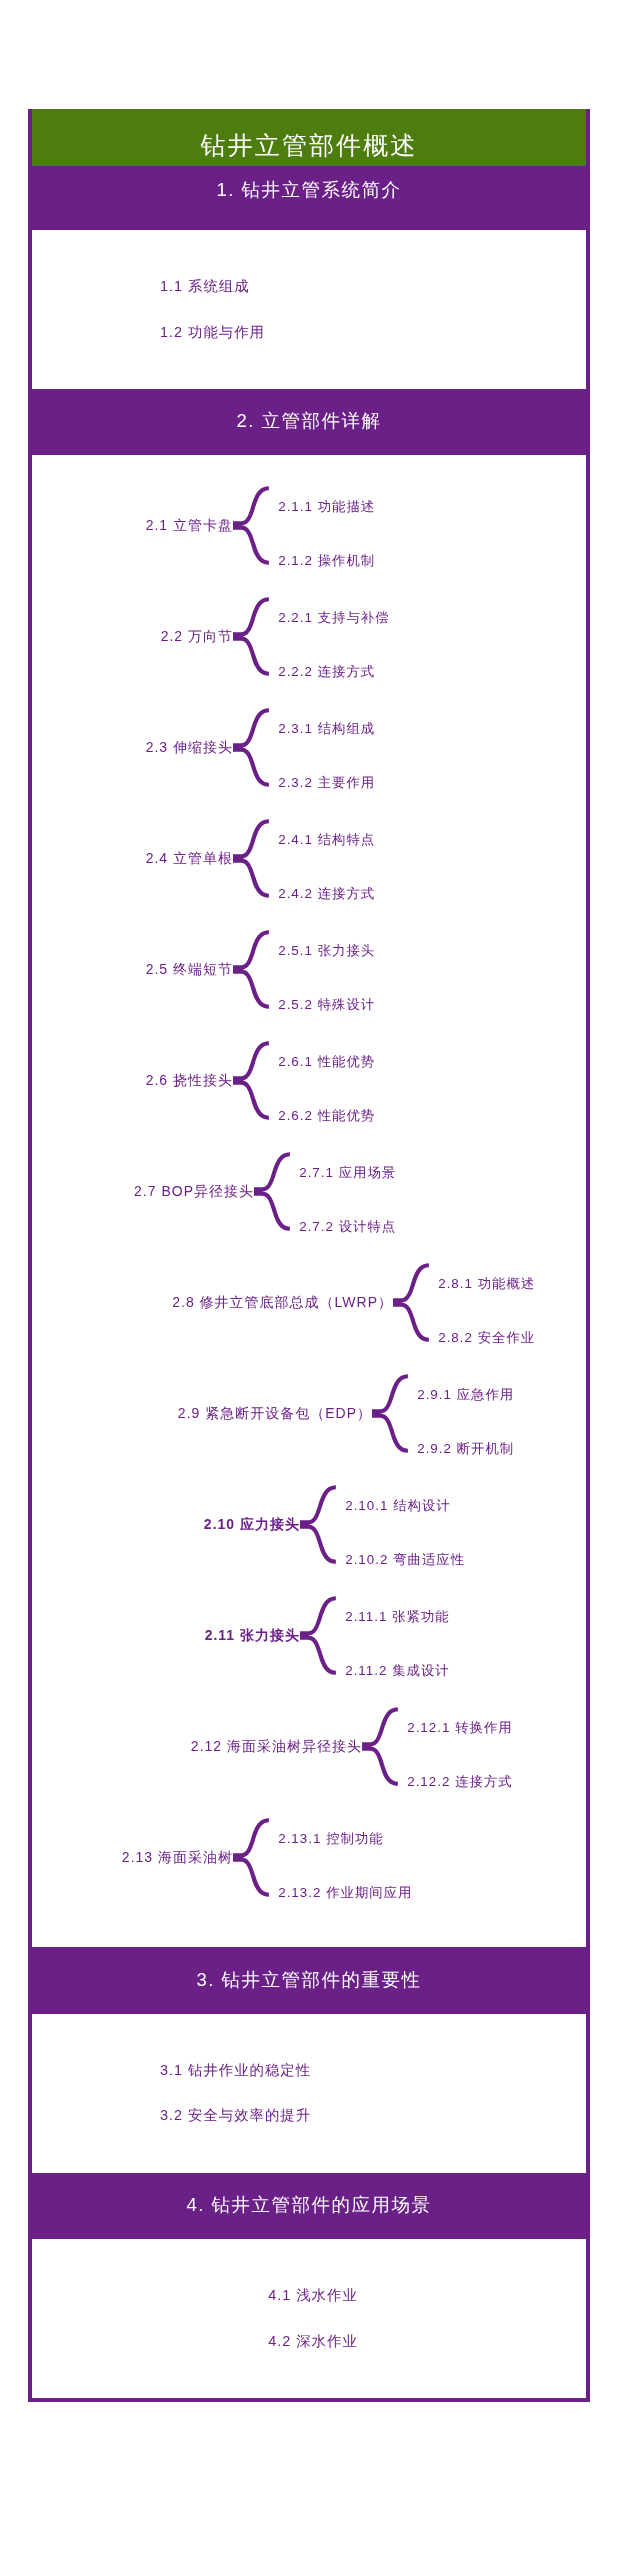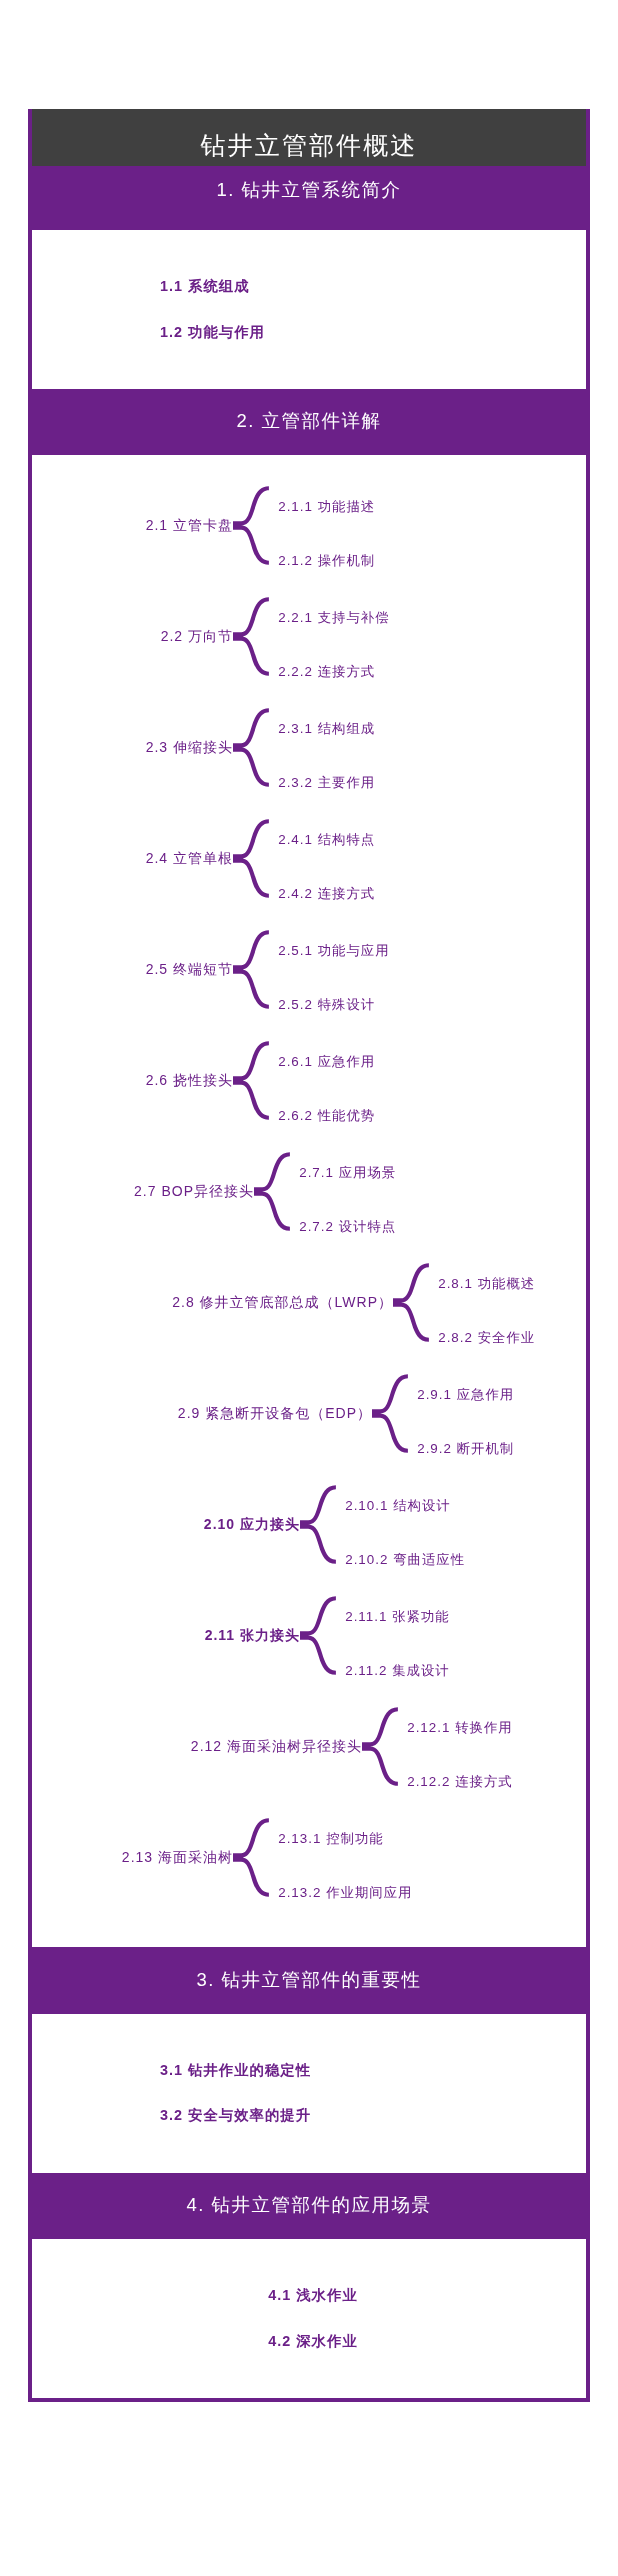--- a/index.html
+++ b/index.html
@@ -30,21 +30,21 @@
     width: 562px;
     border-left: 4.1px solid #6B2088;
     border-right: 4.1px solid #6B2088;
     border-bottom: 4.1px solid #6B2088;
     box-sizing: border-box;
     background: #ffffff;
   }
 
   
   .banner {
-    background: #404040;
+    background: #4d7c0f;
     color: #ffffff;
     text-align: center;
     box-sizing: border-box;
   }
   .banner-main {
     padding-top: 19.6px;
     padding-bottom: 5.2px;
   }
   .doc-title {
     font-size: 25px;
@@ -76,21 +76,20 @@
     text-align: center;
     padding: 20.6px 0 21.6px 0;
     margin-left: -4.1px;
     margin-right: -4.1px;
   }
 
   
   .panel {
     background: #ffffff;
     padding: 34px 0 34px 0;
-    font-weight: bold;
   }
   .plain-item {
     font-size: 14.4px;
     color: #6B2088;
     letter-spacing: 1px;
     margin: 0 0 0 128px;
     padding: 13.4px 0;
     line-height: 1.3;
   }
   .plain-item.centered {
@@ -259,36 +258,36 @@
 
       <div class="tree-group">
         <div class="node-row">
           <div class="parent-wrap pw-w1">
             <span class="parent-label">2.5 终端短节</span>
           </div>
           <svg class="bracket" viewBox="0 0 78 168" preserveAspectRatio="none" aria-hidden="true">
             <path d="M0 76 L0 92 L16 92 C40 92 30 160 70 160 L70 152 C38 152 48 84 16 84 C48 84 38 16 70 16 L70 8 C30 8 40 76 16 76 Z" fill="#6B2088"></path>
           </svg>
           <div class="children">
-            <span class="child-label top">2.5.1 功能与应用</span>
+            <span class="child-label top">2.5.1 张力接头</span>
             <span class="child-label bottom">2.5.2 特殊设计</span>
           </div>
         </div>
       </div>
 
       <div class="tree-group">
         <div class="node-row">
           <div class="parent-wrap pw-w1">
             <span class="parent-label">2.6 挠性接头</span>
           </div>
           <svg class="bracket" viewBox="0 0 78 168" preserveAspectRatio="none" aria-hidden="true">
             <path d="M0 76 L0 92 L16 92 C40 92 30 160 70 160 L70 152 C38 152 48 84 16 84 C48 84 38 16 70 16 L70 8 C30 8 40 76 16 76 Z" fill="#6B2088"></path>
           </svg>
           <div class="children">
-            <span class="child-label top">2.6.1 应急作用</span>
+            <span class="child-label top">2.6.1 性能优势</span>
             <span class="child-label bottom">2.6.2 性能优势</span>
           </div>
         </div>
       </div>
 
       <div class="tree-group">
         <div class="node-row">
           <div class="parent-wrap pw-w2">
             <span class="parent-label">2.7 BOP异径接头</span>
           </div>

